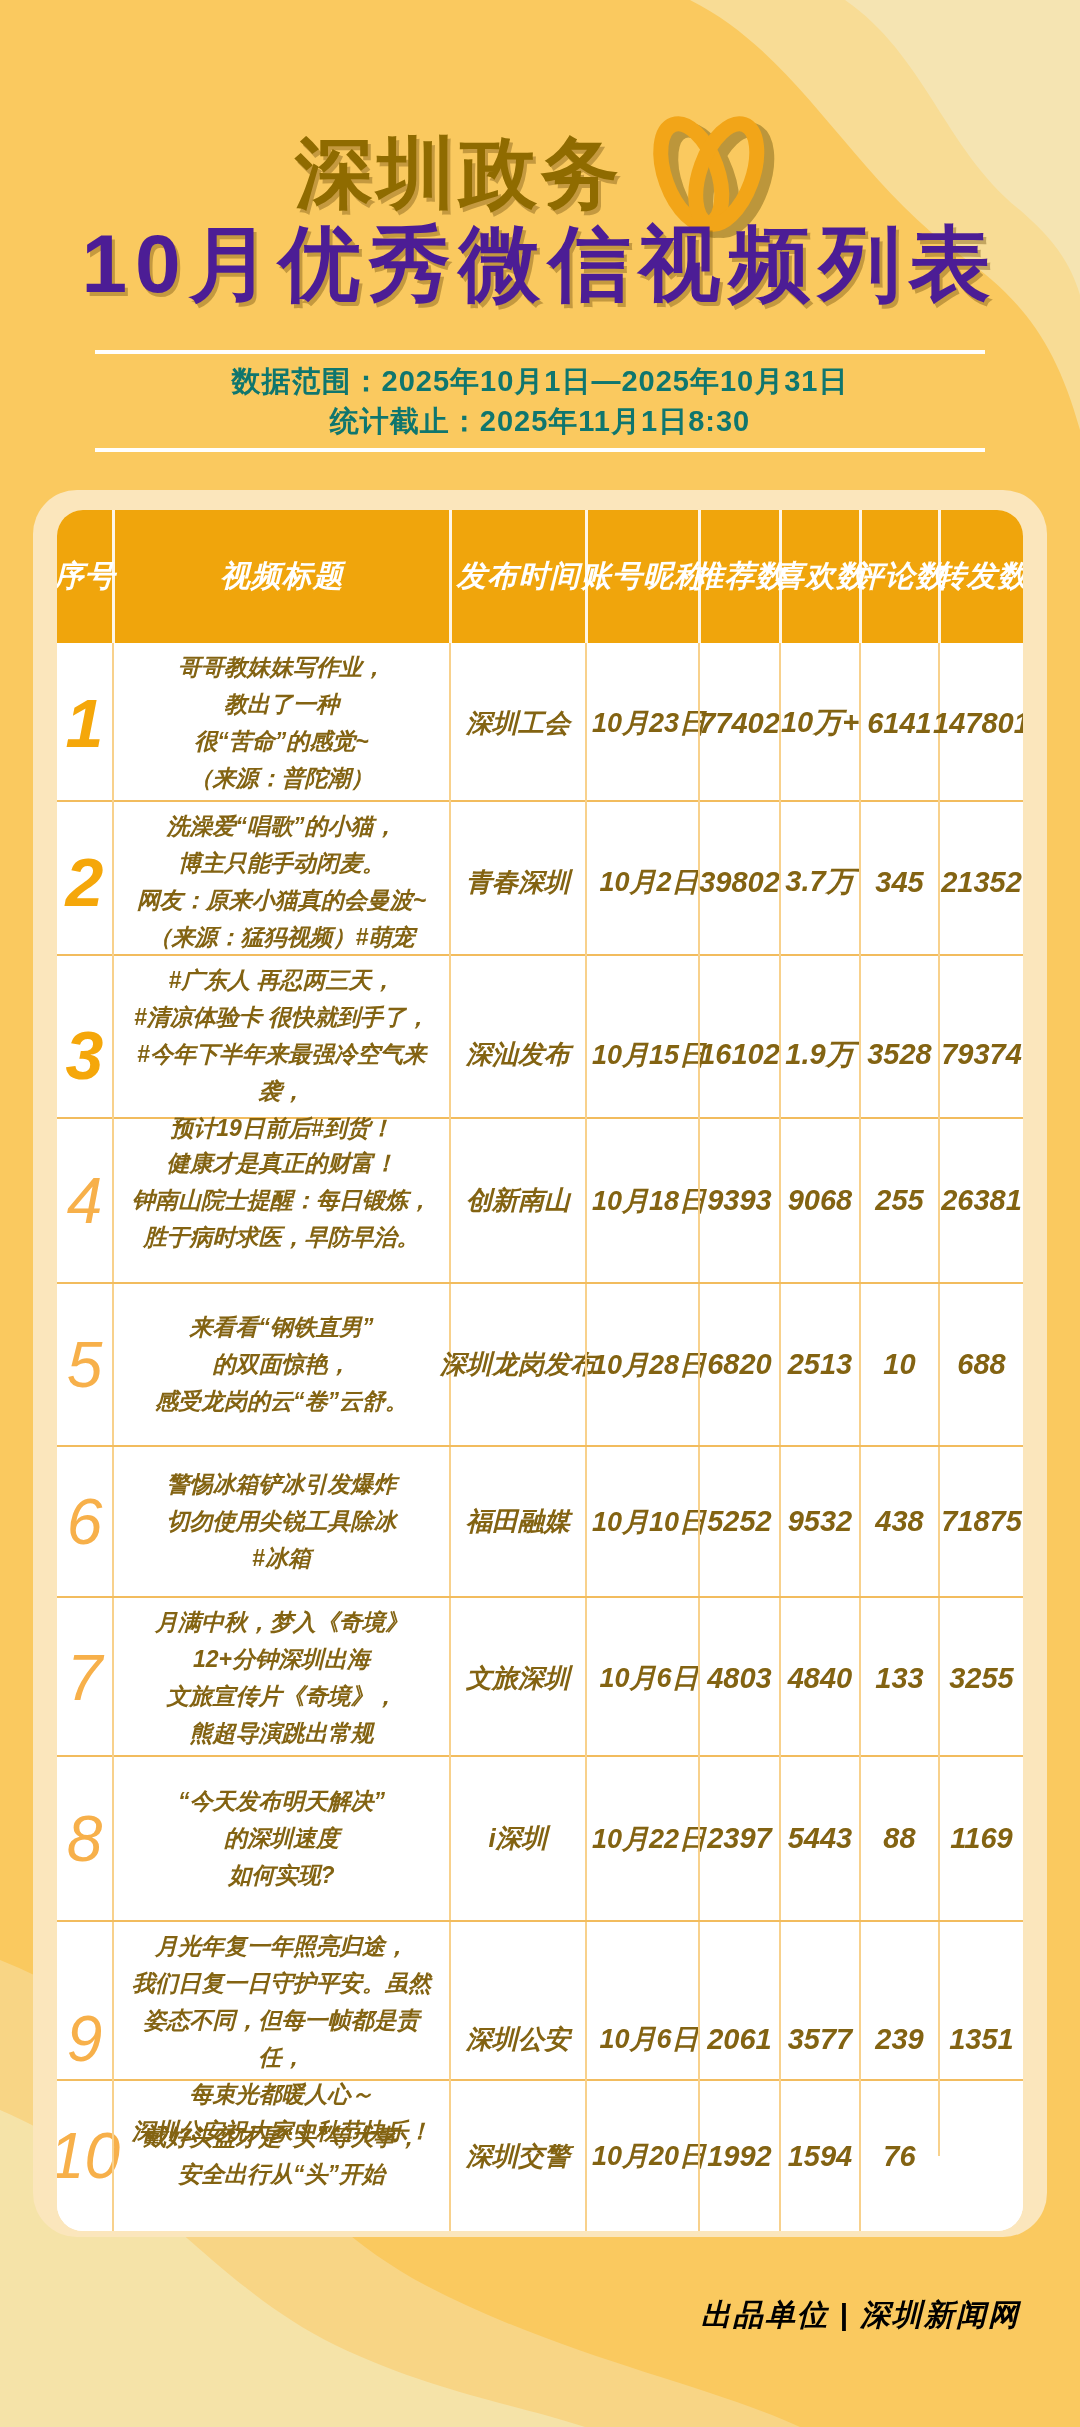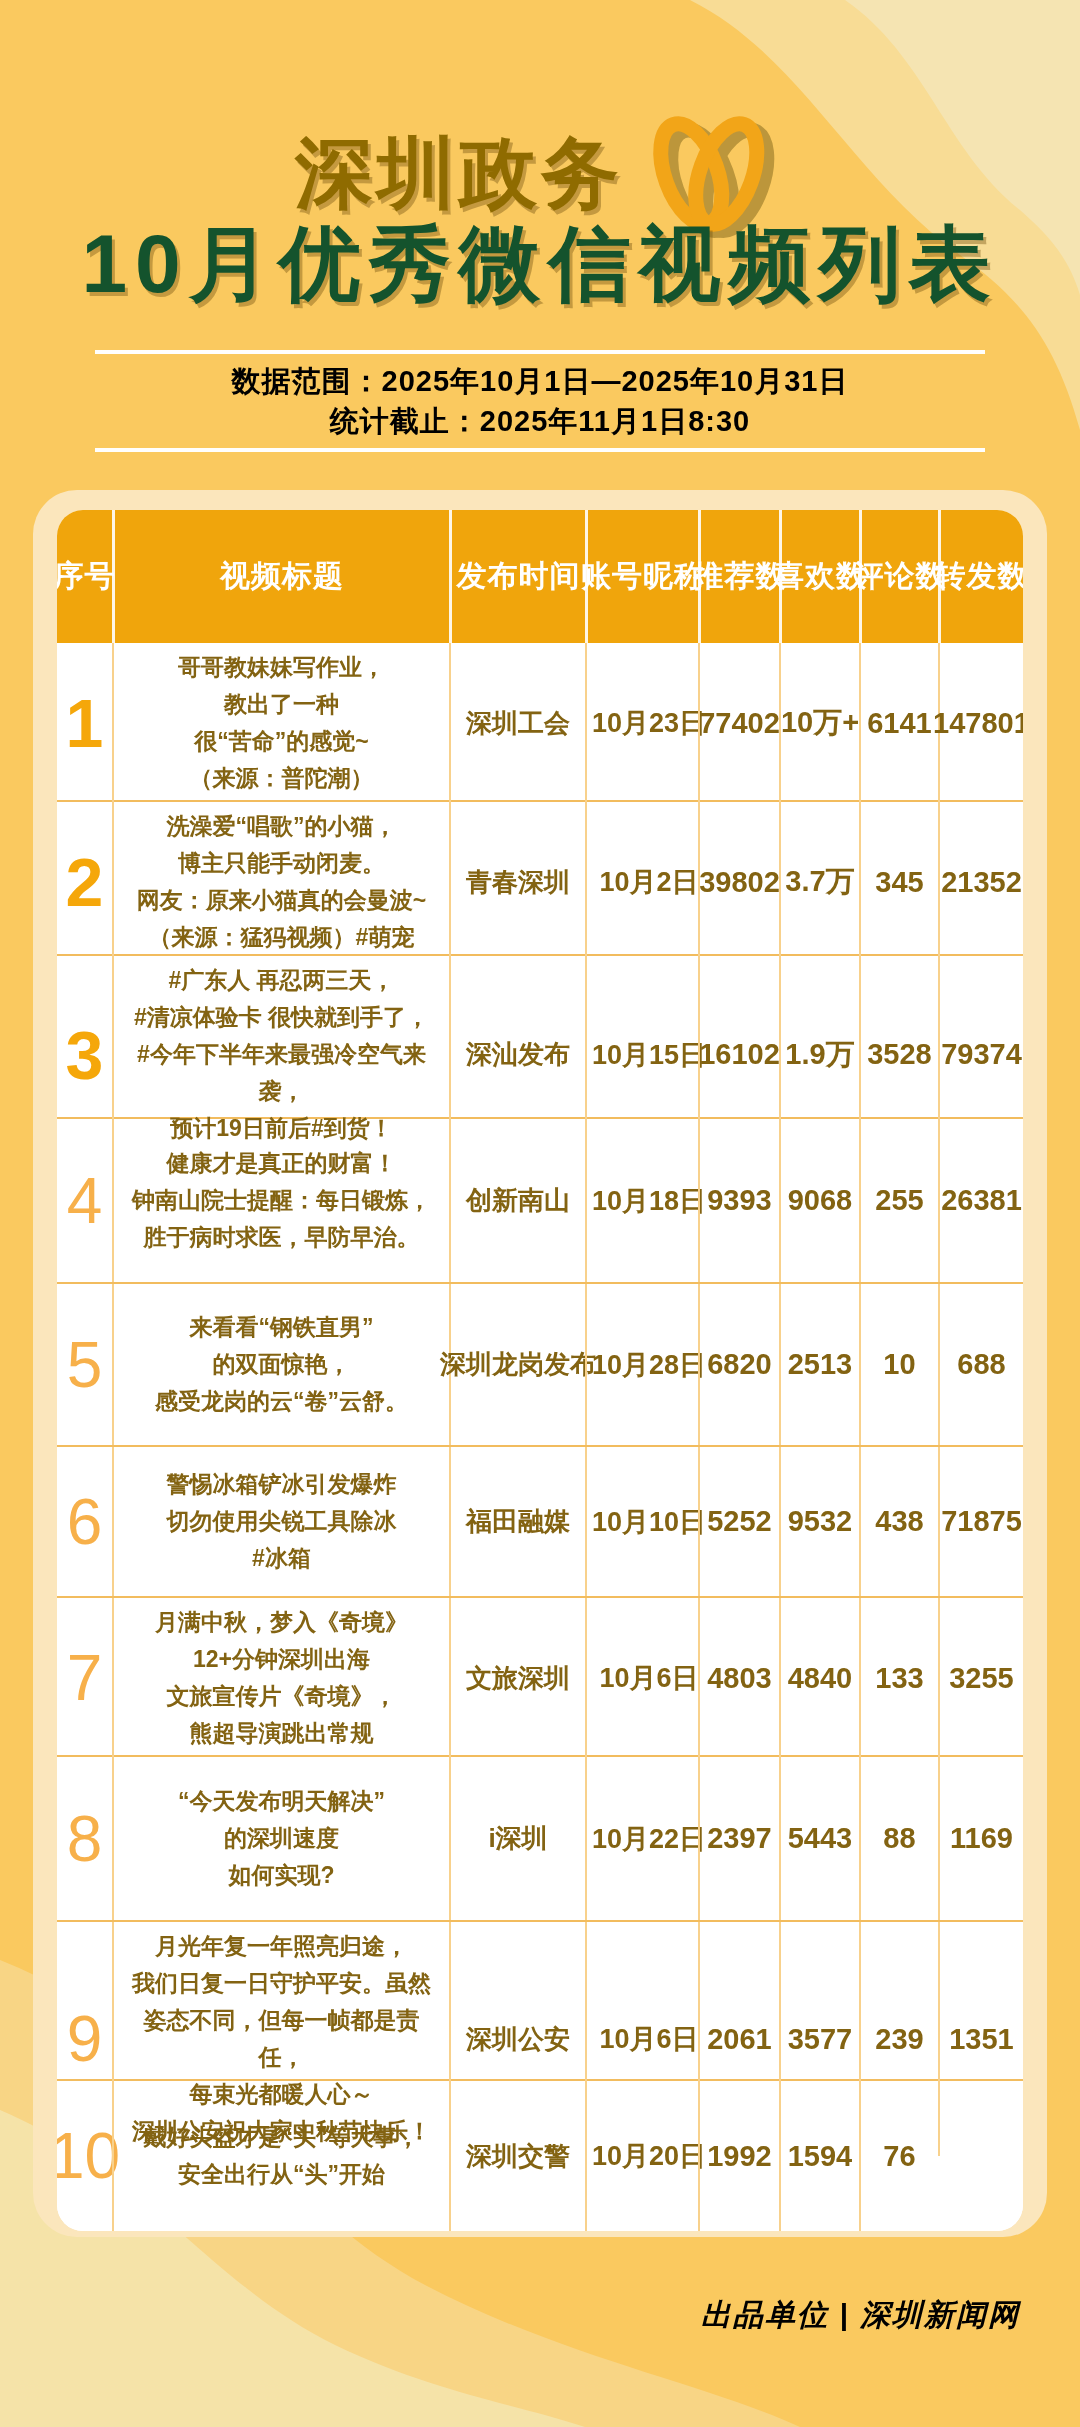--- a/index.html
+++ b/index.html
@@ -8,30 +8,30 @@
 
   
   .bg-waves{position:absolute;left:0;top:0;width:1080px;height:2427px;z-index:0;pointer-events:none;}
 
   
   .title-row{position:absolute;top:98px;left:0;width:100%;display:flex;justify-content:center;align-items:center;gap:12px;z-index:2;}
   .title-line1{font-size:78px;font-weight:900;color:#8F6B00;letter-spacing:4px;
     text-shadow:3px 4px 0 rgba(109,77,10,0.38);white-space:nowrap;}
   .brand-logo{width:150px;height:152px;flex:0 0 auto;}
   .title-line2{position:absolute;top:210px;left:0;width:100%;text-align:center;font-size:82px;font-weight:900;
-    color:#14532d;letter-spacing:8px;text-shadow:3px 4px 0 rgba(109,77,10,0.38);z-index:2;white-space:nowrap;}
+    color:#4c1d95;letter-spacing:8px;text-shadow:3px 4px 0 rgba(109,77,10,0.38);z-index:2;white-space:nowrap;}
 
   
   .date-box{position:absolute;top:350px;left:95px;right:95px;border-top:4px solid #fff;border-bottom:4px solid #fff;
     padding:7px 0;z-index:2;}
-  .date-line{text-align:center;color:#000000;font-size:29px;font-weight:700;line-height:40px;letter-spacing:1px;}
+  .date-line{text-align:center;color:#0f766e;font-size:29px;font-weight:700;line-height:40px;letter-spacing:1px;}
 
   
   .panel{position:absolute;top:490px;left:33px;width:1014px;height:1747px;background:#FBE6BC;border-radius:44px;z-index:1;}
-  .table{position:absolute;top:20px;left:24px;width:966px;border-radius:26px;overflow:hidden;background:#fff;}
+  .table{position:absolute;top:20px;left:24px;width:966px;border-radius:26px;overflow:hidden;background:#fff;font-style:italic;}
   .thead-row,.tr{display:grid;grid-template-columns:55px 337px 136px 113px 81px 80px 79px 85px;}
   .thead-row{background:#F0A50C;height:133px;}
   .th{display:flex;align-items:center;justify-content:center;color:#fff;font-size:30px;font-weight:700;
     white-space:nowrap;letter-spacing:1px;}
   .th + .th{border-left:3px solid rgba(255,255,255,0.9);}
   .tr{background:#fff;}
   .tr + .tr{border-top:2px solid #F2BC5E;}
   .td{display:flex;align-items:center;justify-content:center;color:#836312;font-weight:700;}
   .td + .td{border-left:2px solid #F8D18C;}
   .rank{font-size:64px;font-weight:500;color:#F7B04A;line-height:1;}

